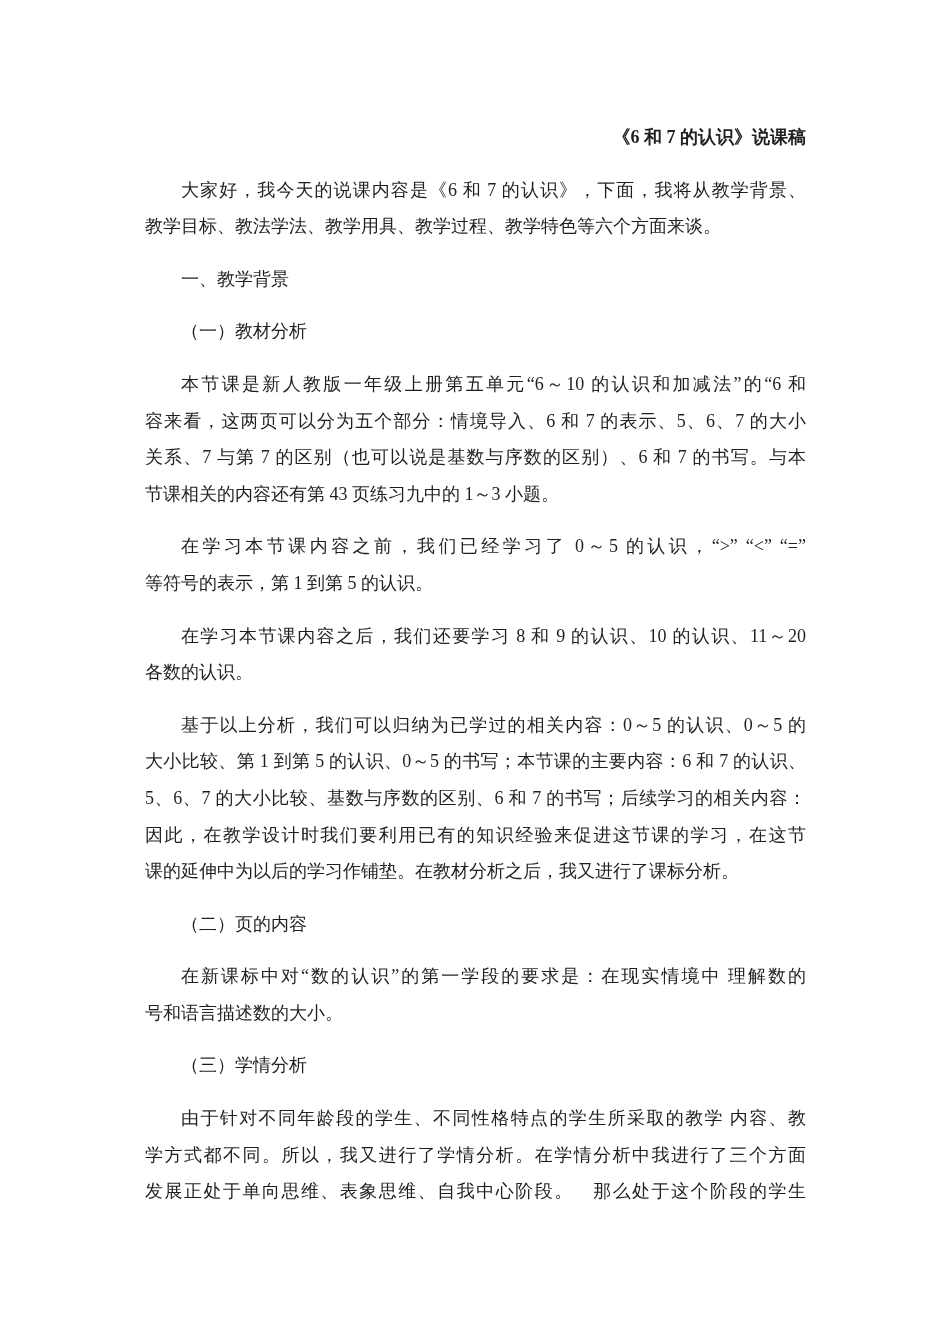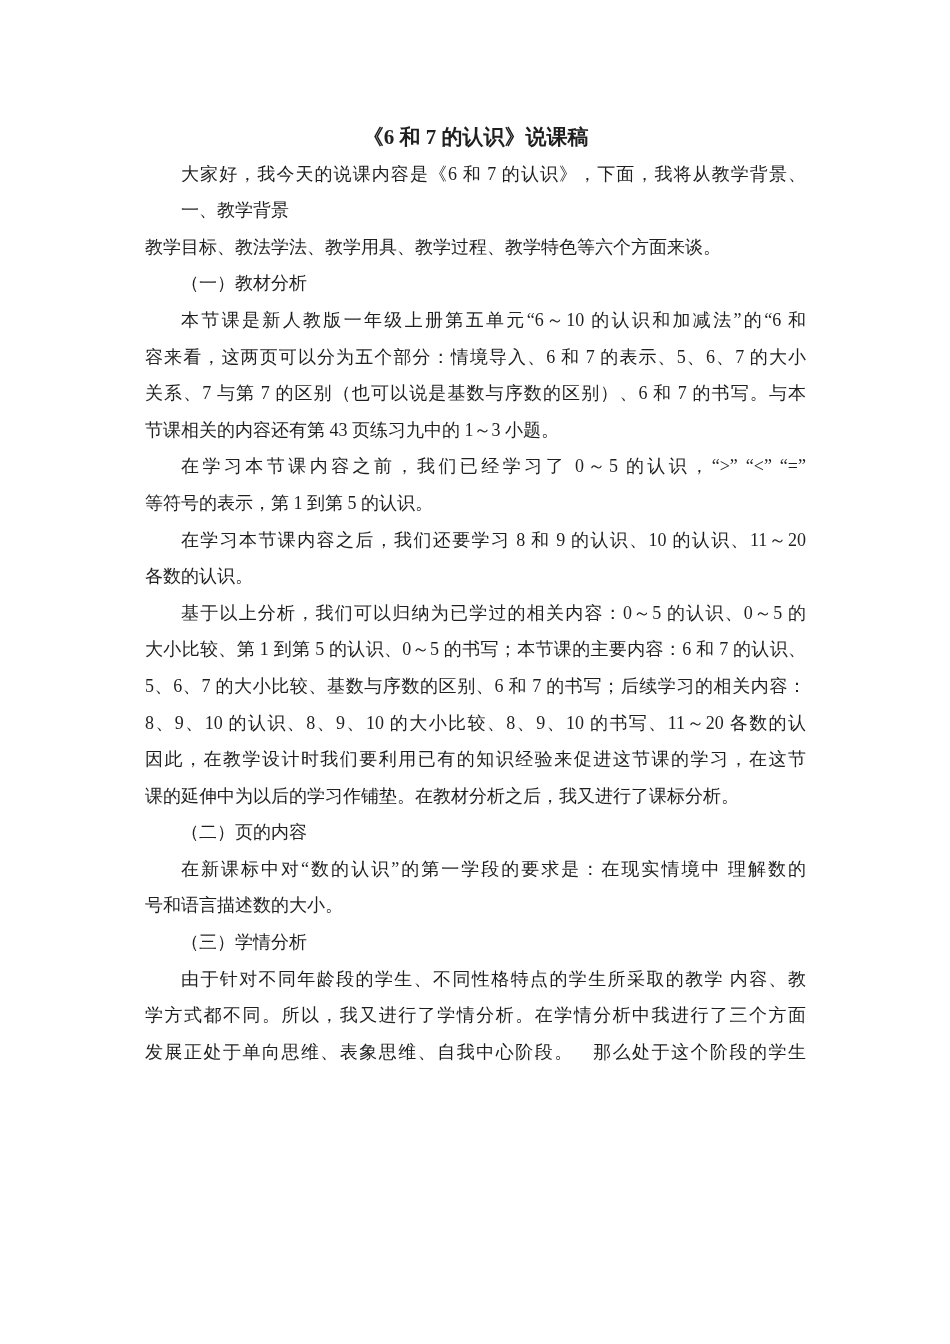--- a/index.html
+++ b/index.html
@@ -14,66 +14,66 @@
     background: #ffffff;
     box-sizing: border-box;
     padding: 119px 144px 0 145px;
     font-family: "Liberation Serif", "DejaVu Serif", serif;
     color: #1f1f1f;
     overflow: hidden;
   }
   .doc-title {
     height: 36.6px;
     line-height: 36.6px;
-    font-size: 21px;
+    font-size: 18px;
     font-weight: bold;
-    text-align: center;
+    text-align: right;
     white-space: nowrap;
   }
   .content {
     width: 100%;
   }
   .line {
     height: 36.6px;
     line-height: 36.6px;
     font-size: 18px;
     text-align: left;
     overflow: hidden;
   }
   .line.fill {
     text-align: justify;
     text-align-last: justify;
     text-justify: inter-character;
   }
   .line.indent {
     text-indent: 2em;
+    margin-top: 16px;
   }
 </style>
 </head>
 <body>
 
 <div class="page">
   <div class="doc-title">《6 和 7 的认识》说课稿</div>
   <div class="content">
       <div class="line indent fill">大家好，我今天的说课内容是《6 和 7 的认识》，下面，我将从教学背景、</div>
+      <div class="line">教学目标、教法学法、教学用具、教学过程、教学特色等六个方面来谈。</div>
       <div class="line indent">一、教学背景</div>
-      <div class="line">教学目标、教法学法、教学用具、教学过程、教学特色等六个方面来谈。</div>
       <div class="line indent">（一）教材分析</div>
       <div class="line indent fill">本节课是新人教版一年级上册第五单元“6～10 的认识和加减法”的“6 和</div>
       <div class="line fill">容来看，这两页可以分为五个部分：情境导入、6 和 7 的表示、5、6、7 的大小</div>
       <div class="line fill">关系、7 与第 7 的区别（也可以说是基数与序数的区别）、6 和 7 的书写。与本</div>
       <div class="line">节课相关的内容还有第 43 页练习九中的 1～3 小题。</div>
       <div class="line indent fill">在学习本节课内容之前，我们已经学习了 0～5 的认识，“&gt;” “&lt;” “=”</div>
       <div class="line">等符号的表示，第 1 到第 5 的认识。</div>
       <div class="line indent fill">在学习本节课内容之后，我们还要学习 8 和 9 的认识、10 的认识、11～20</div>
       <div class="line">各数的认识。</div>
       <div class="line indent fill">基于以上分析，我们可以归纳为已学过的相关内容：0～5 的认识、0～5 的</div>
       <div class="line fill">大小比较、第 1 到第 5 的认识、0～5 的书写；本节课的主要内容：6 和 7 的认识、</div>
       <div class="line fill">5、6、7 的大小比较、基数与序数的区别、6 和 7 的书写；后续学习的相关内容：</div>
-      <div class="line fill">8、9、10 的认识、8、9、10 的大小比较、8、9、10 的书写、11～20 各数的认</div>
       <div class="line fill">因此，在教学设计时我们要利用已有的知识经验来促进这节课的学习，在这节</div>
       <div class="line">课的延伸中为以后的学习作铺垫。在教材分析之后，我又进行了课标分析。</div>
       <div class="line indent">（二）页的内容</div>
       <div class="line indent fill">在新课标中对“数的认识”的第一学段的要求是：在现实情境中 理解数的</div>
       <div class="line">号和语言描述数的大小。</div>
       <div class="line indent">（三）学情分析</div>
       <div class="line indent fill">由于针对不同年龄段的学生、不同性格特点的学生所采取的教学 内容、教</div>
       <div class="line fill">学方式都不同。所以，我又进行了学情分析。在学情分析中我进行了三个方面</div>
       <div class="line fill">发展正处于单向思维、表象思维、自我中心阶段。　那么处于这个阶段的学生</div>
     </div>

